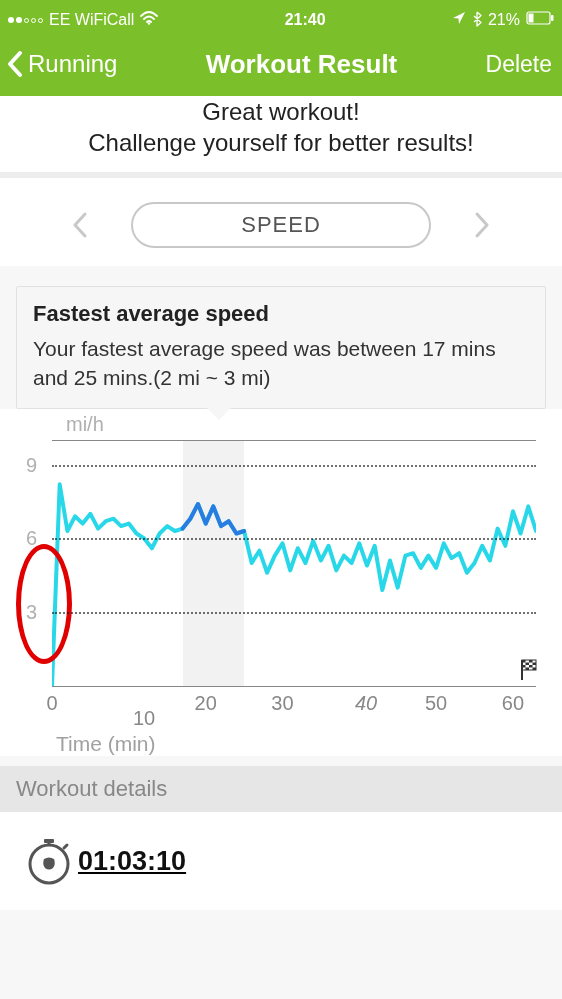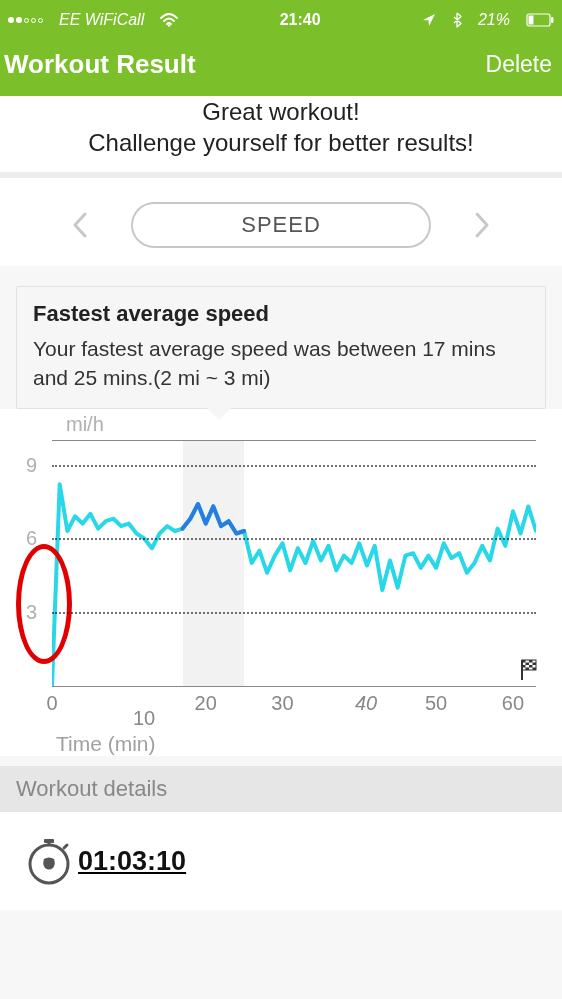--- a/index.html
+++ b/index.html
@@ -15,21 +15,21 @@
     height: 40px;
     background: #7bbf2a;
     color: #fff;
     display: flex;
     align-items: center;
     justify-content: space-between;
     padding: 0 8px;
     font-size: 16px;
     font-weight: 500;
   }
-  .status-left, .status-right { display: flex; align-items: center; gap: 16px; font-style: italic; }
+  .status-left, .status-right { display: flex; gap: 6px; }
   .dots { display: flex; gap: 2px; align-items: center; }
   .dot { width: 6px; height: 6px; border-radius: 50%; background: #fff; }
   .dot.empty { background: transparent; border: 1px solid #fff; width: 5px; height: 5px; }
   .wifi-icon, .loc-icon, .bt-icon, .batt-icon { display: inline-flex; }
   .nav-bar {
     height: 56px;
     background: #7bbf2a;
     color: #fff;
     display: flex;
     align-items: center;
@@ -188,20 +188,26 @@
       <svg width="28" height="14" viewBox="0 0 28 14">
           <rect x="1" y="1" width="23" height="12" rx="2" stroke="#fff" stroke-width="1.2" fill="none"></rect>
           <rect x="2.5" y="2.5" width="5" height="9" fill="#fff"></rect>
           <rect x="25" y="4" width="2.5" height="6" rx="1" fill="#fff"></rect>
         </svg>
     </span>
   </div>
 </div>
 
 <div class="nav-bar">
+  <div class="nav-back">
+    <svg width="22" height="30" viewBox="0 0 22 30">
+        <path d="M16 4 L6 15 L16 26" stroke="#fff" stroke-width="4" fill="none" stroke-linecap="round" stroke-linejoin="round"></path>
+      </svg>
+    <span>Running</span>
+  </div>
   <div class="nav-title">Workout Result</div>
   <div class="nav-delete">Delete</div>
 </div>
 
 <div class="hero">
   <div>Great workout!</div>
   <div>Challenge yourself for better results!</div>
 </div>
 <div style="height:6px;background:#ededed"></div>
 

